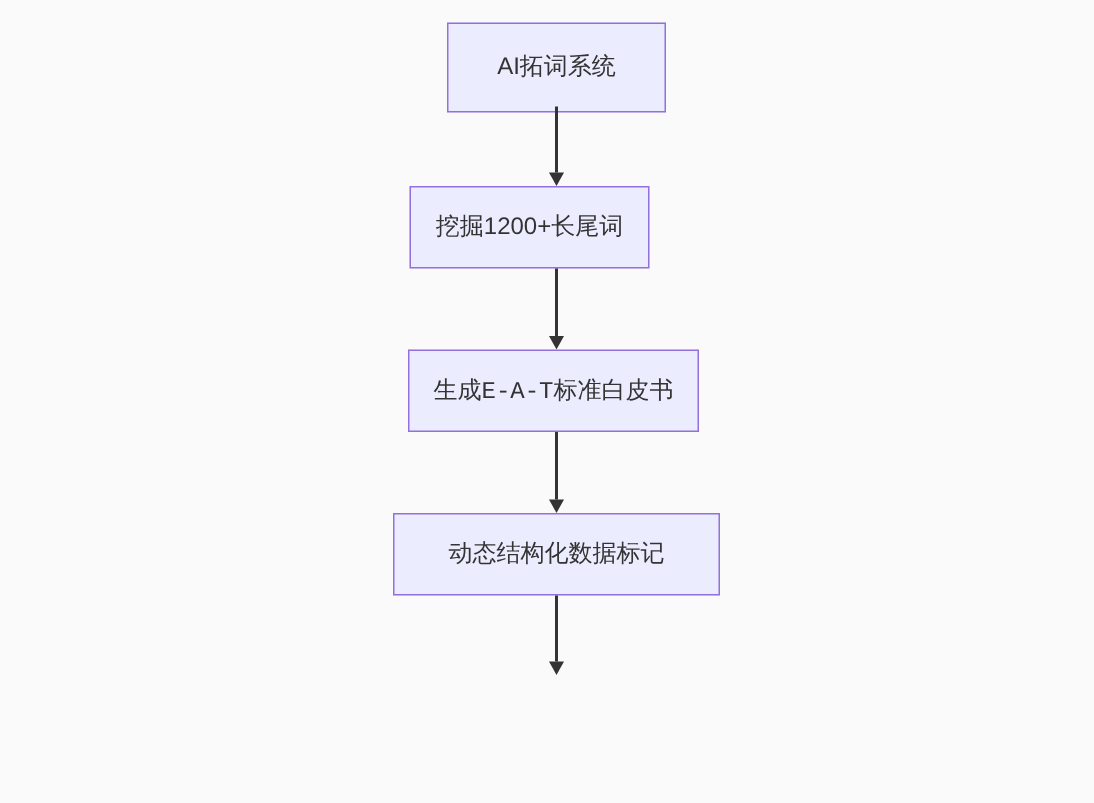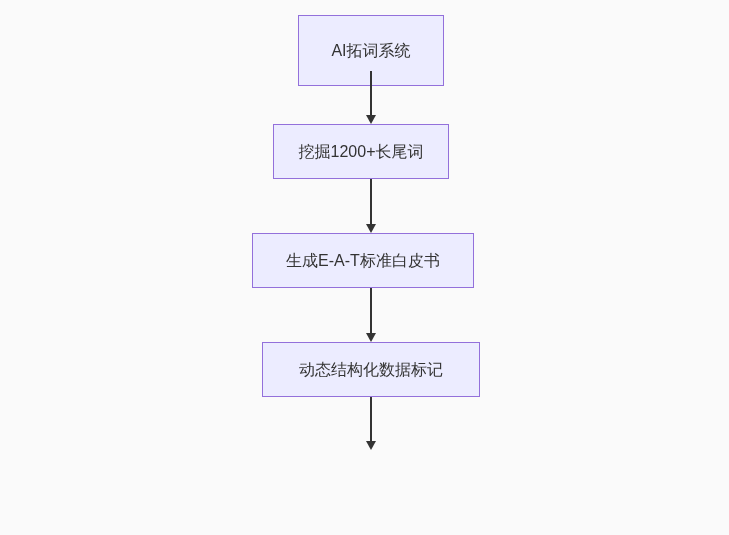--- a/index.html
+++ b/index.html
@@ -25,23 +25,23 @@
     border: 1.5px solid var(--node-border, #9370db);
     height: 55px;
   }
   .node-label {
     font-size: 16px;
     color: var(--text, #333333);
     white-space: nowrap;
     line-height: 1;
   }
   
-  .node-1 { left: 298px; top: 15px;  width: 146px; height: 71px; }
-  .node-2 { left: 273px; top: 124px; width: 176px; }
-  .node-3 { left: 252px; top: 233px; width: 222px; }
+  .node-1 { left: 298px; top: 15px;  width: 146px; height: 60px; }
+  .node-2 { left: 273px; top: 124px; width: 160px; }
+  .node-3 { left: 272px; top: 233px; width: 194px; font-family: Liberation Mono, monospace; }
   .node-4 { left: 262px; top: 342px; width: 218px; }
   .node-5 { left: 256px; top: 450px; width: 230px; }
 
   .edge {
     position: absolute;
     left: 365px;          
     width: 12px;
     display: flex;
     flex-direction: column;
     align-items: center;

